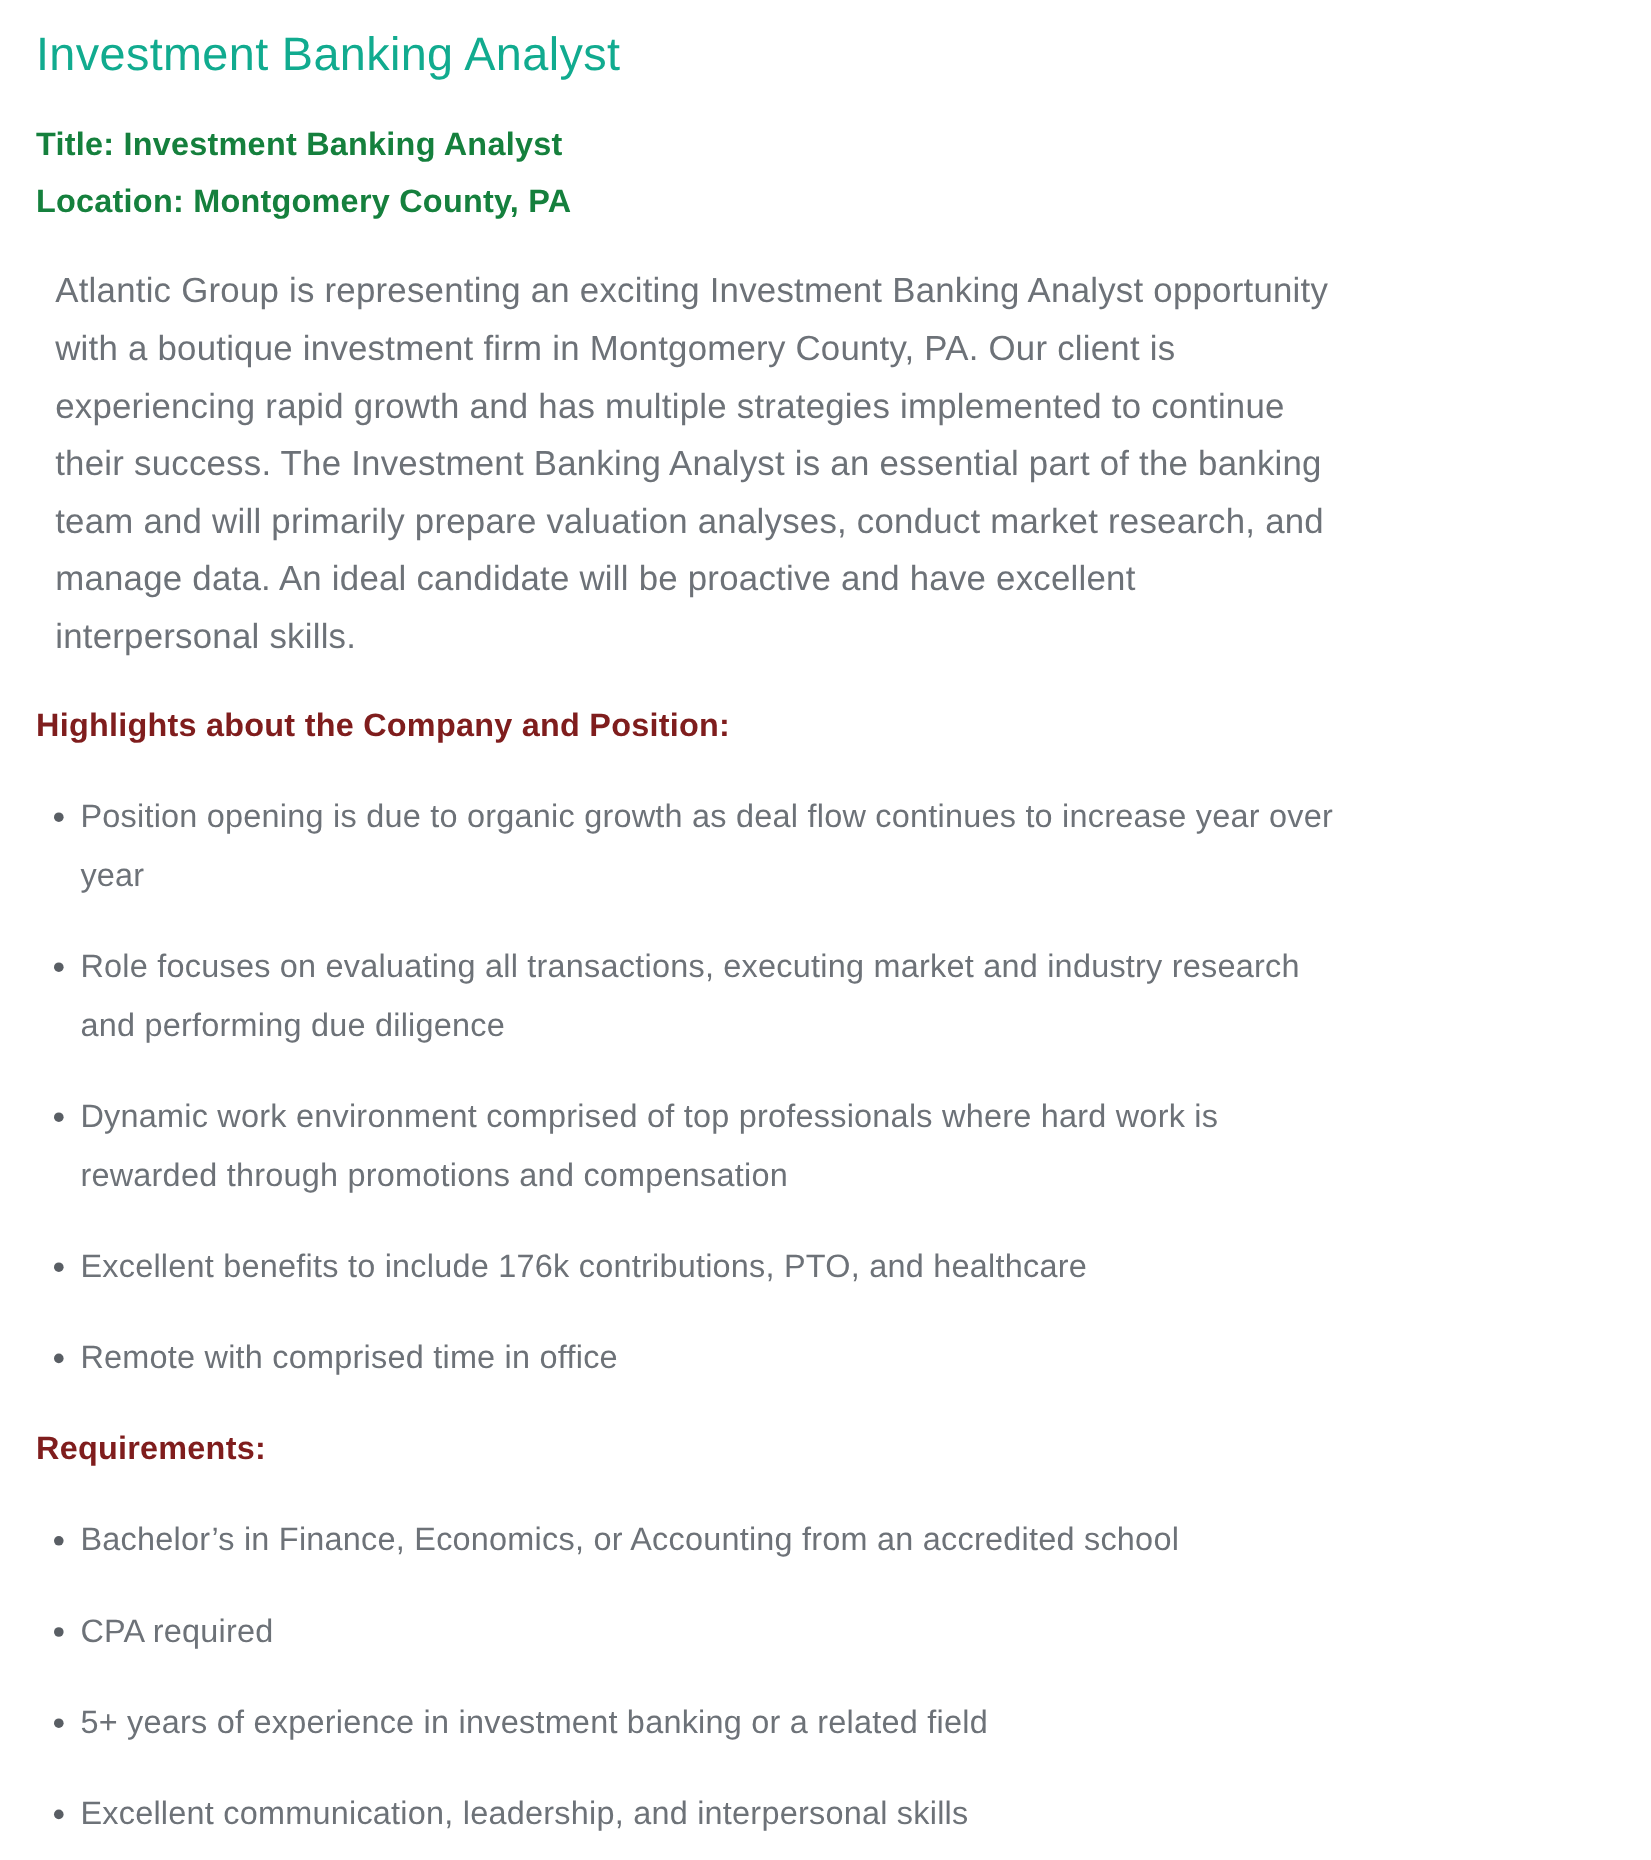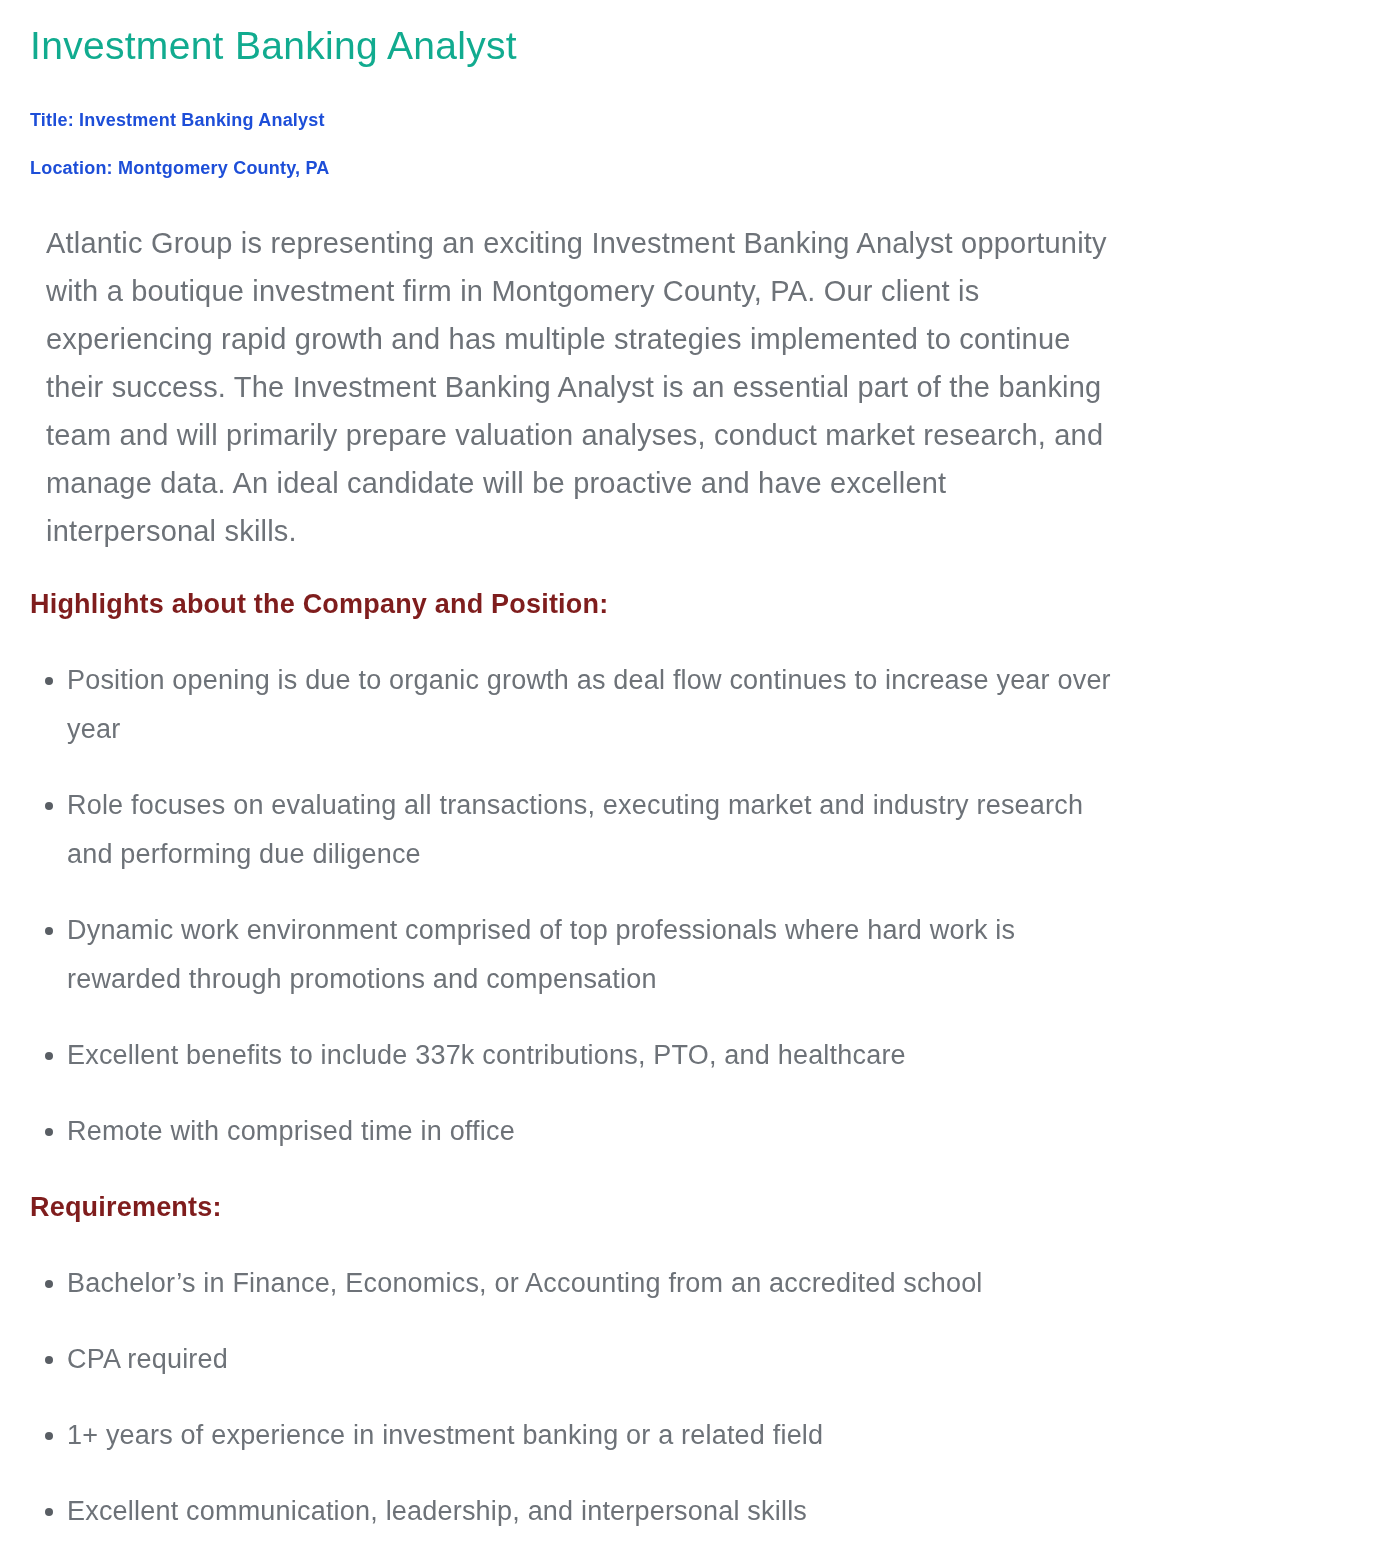--- a/index.html
+++ b/index.html
@@ -16,23 +16,23 @@
   }
   .title {
     color: #11ab8f;
     font-size: 39px;
     font-weight: 500;
     letter-spacing: 0.3px;
     line-height: 1.0;
   }
   .meta {
     margin-top: 31px;
-    color: #1d4ed8;
+    color: #15803d;
     font-weight: 700;
-    font-size: 18px;
+    font-size: 27px;
     letter-spacing: 0.2px;
   }
   .meta p { line-height: 48px; }
   .intro {
     margin-top: 27px;
     color: #6d7278;
     font-size: 29px;
     line-height: 48px;
     letter-spacing: 0.2px;
     margin-left: 16px;
@@ -82,26 +82,26 @@
   </div>
 
   <p class="intro">Atlantic Group is representing an exciting Investment Banking Analyst opportunity with a boutique investment firm in Montgomery County, PA. Our client is experiencing rapid growth and has multiple strategies implemented to continue their success. The Investment Banking Analyst is an essential part of the banking team and will primarily prepare valuation analyses, conduct market research, and manage data. An ideal candidate will be proactive and have excellent interpersonal skills.</p>
 
   <h2 class="section-heading">Highlights about the Company and Position:</h2>
 
   <ul class="bullet-list">
     <li>Position opening is due to organic growth as deal flow continues to increase year over year</li>
     <li>Role focuses on evaluating all transactions, executing market and industry research and performing due diligence</li>
     <li>Dynamic work environment comprised of top professionals where hard work is rewarded through promotions and compensation</li>
-    <li>Excellent benefits to include 337k contributions, PTO, and healthcare</li>
+    <li>Excellent benefits to include 176k contributions, PTO, and healthcare</li>
     <li>Remote with comprised time in office</li>
   </ul>
 
   <h2 class="section-heading">Requirements:</h2>
 
   <ul class="bullet-list">
     <li>Bachelor’s in Finance, Economics, or Accounting from an accredited school</li>
     <li>CPA required</li>
-    <li>1+ years of experience in investment banking or a related field</li>
+    <li>5+ years of experience in investment banking or a related field</li>
     <li>Excellent communication, leadership, and interpersonal skills</li>
   </ul>
 
 </main>
 
 </body></html>

